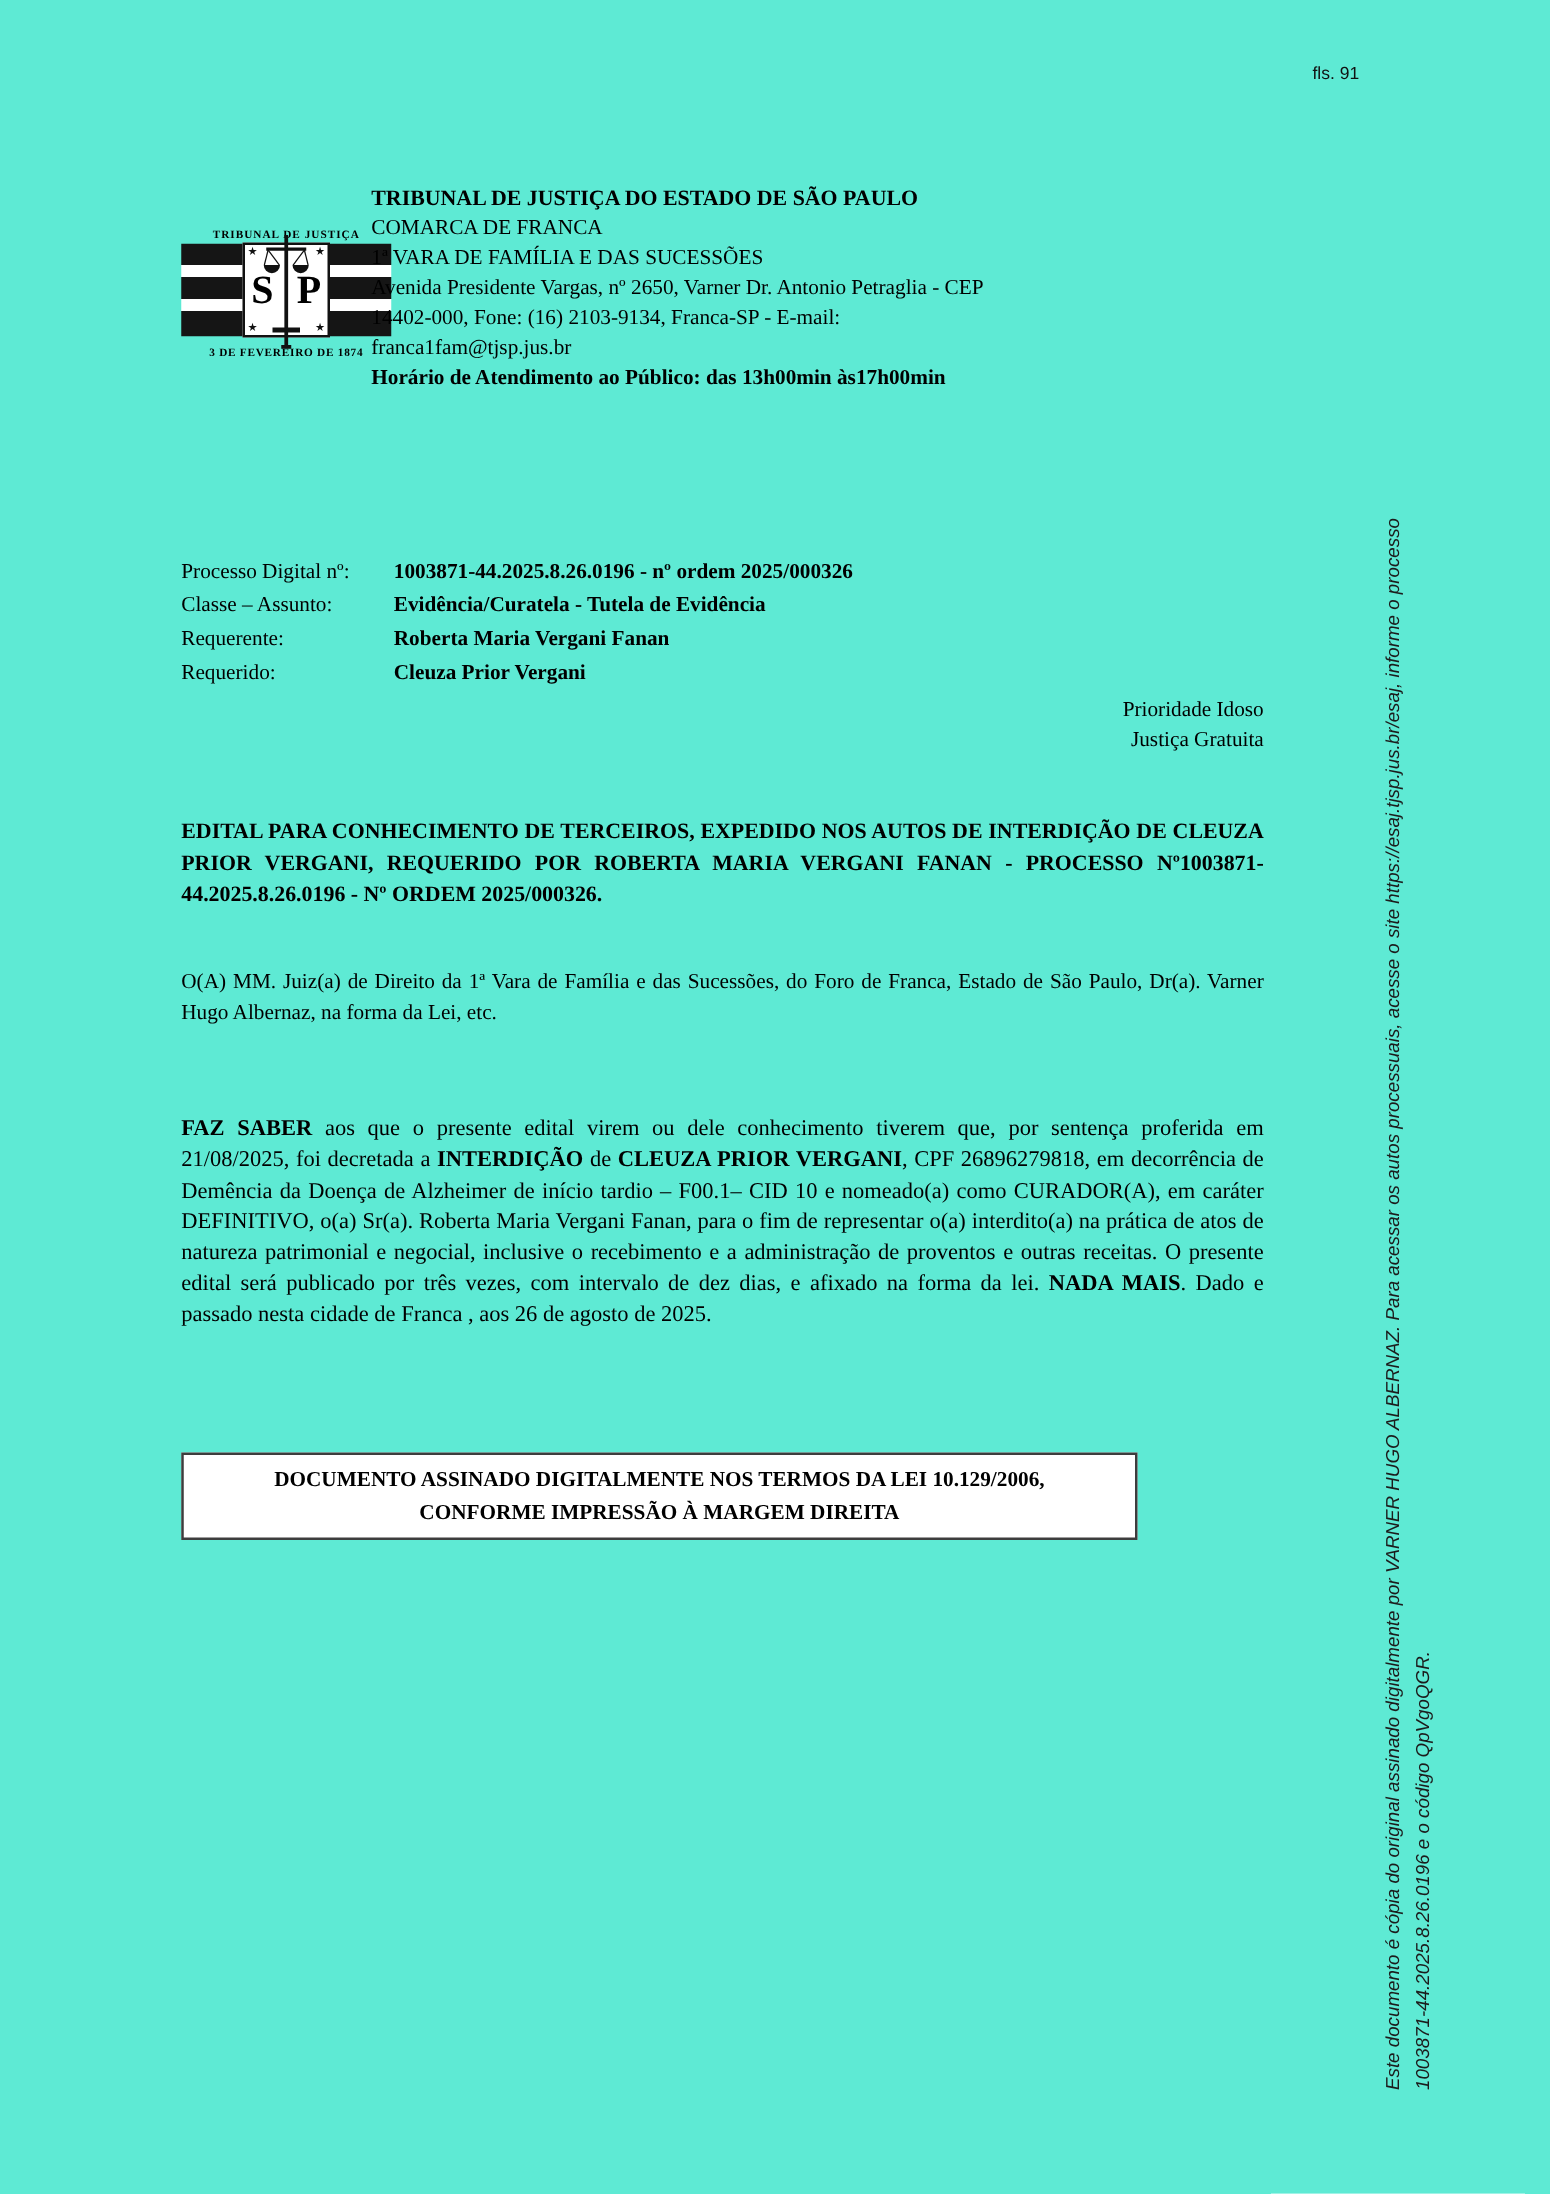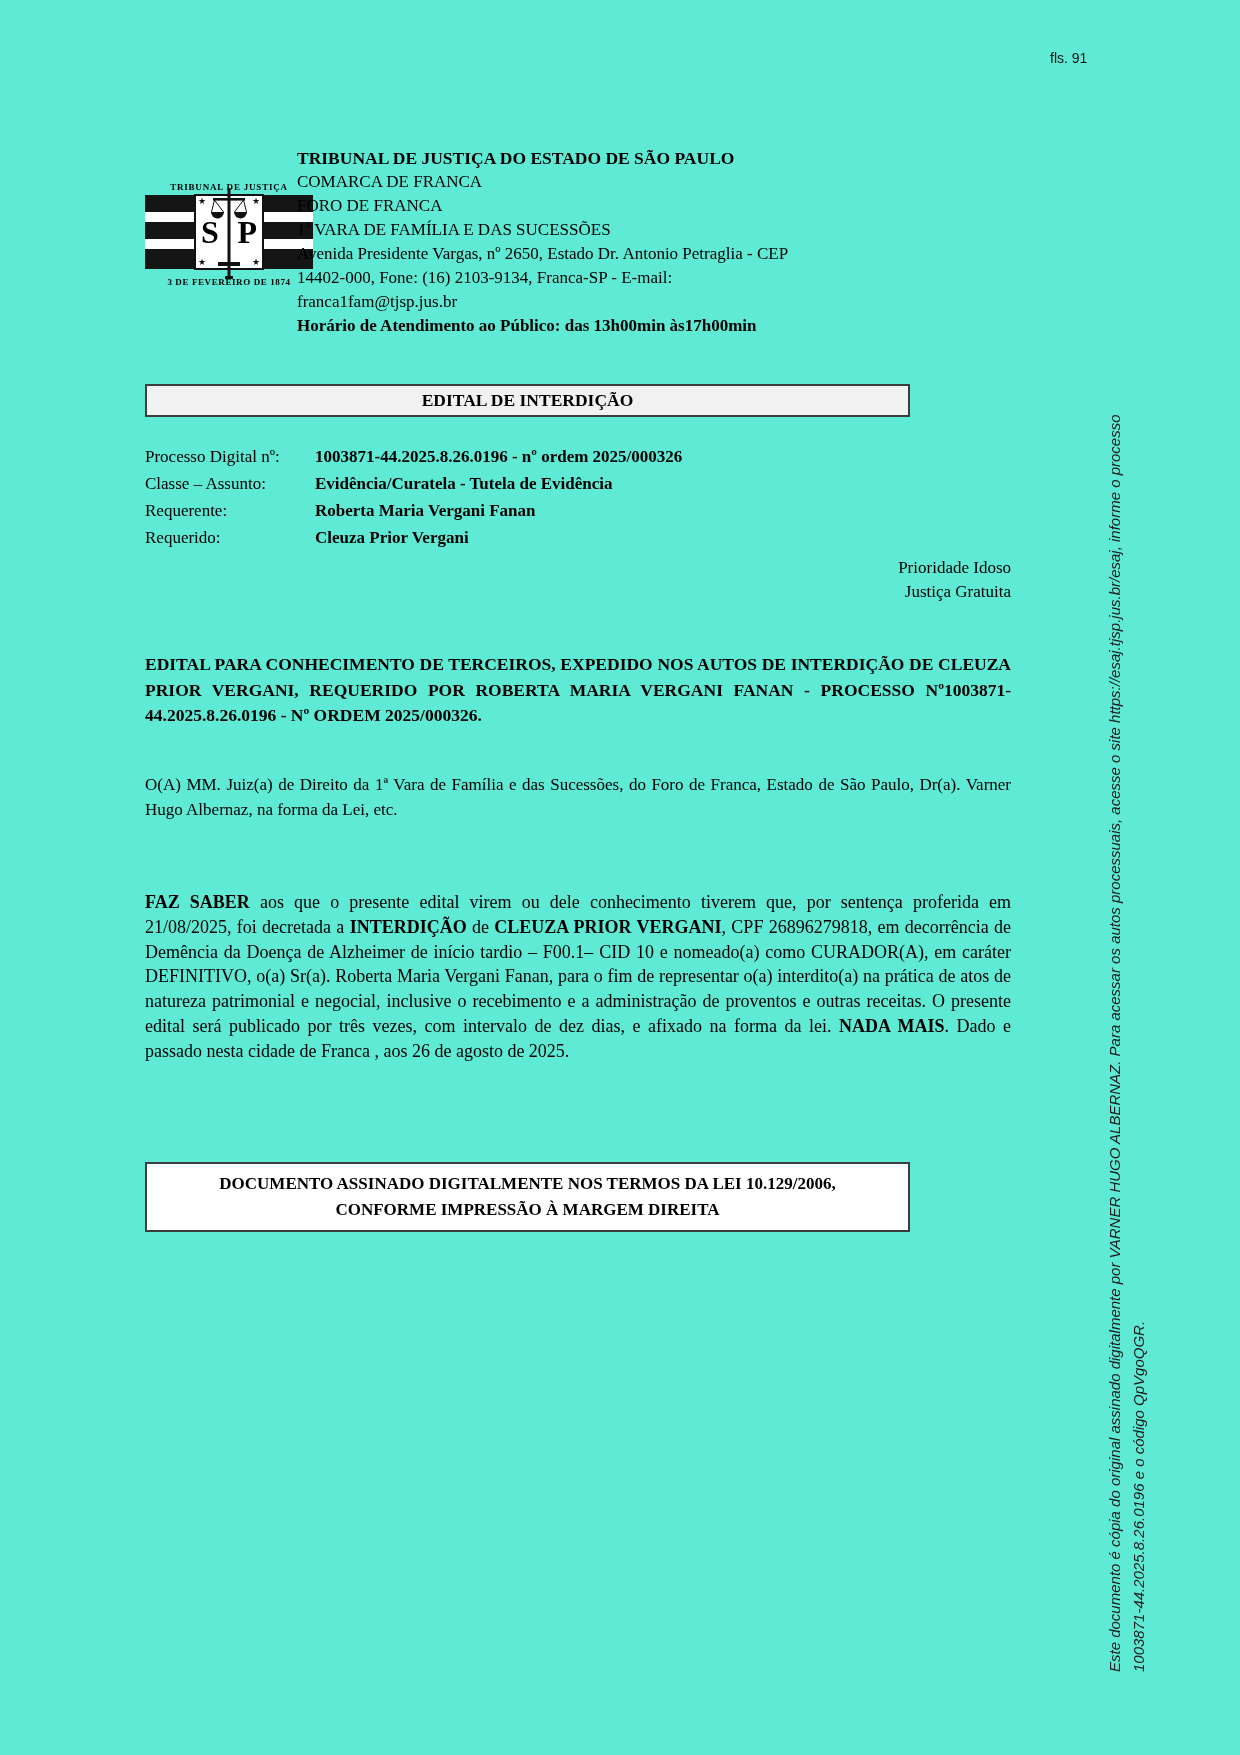--- a/index.html
+++ b/index.html
@@ -126,31 +126,27 @@
           </svg>
         </span>
       </div>
     </div>
     <div class="logo-bottom">3 DE FEVEREIRO DE 1874</div>
   </div>
 
   <div class="header-text">
     <div class="bold header-title">TRIBUNAL DE JUSTIÇA DO ESTADO DE SÃO PAULO</div>
     <div>COMARCA DE FRANCA</div>
-    <div>FORO DE FRANCA</div>
     <div>1ª VARA DE FAMÍLIA E DAS SUCESSÕES</div>
-    <div>Avenida Presidente Vargas, nº 2650, Estado Dr. Antonio Petraglia - CEP</div>
+    <div>Avenida Presidente Vargas, nº 2650, Varner Dr. Antonio Petraglia - CEP</div>
     <div>14402-000, Fone: (16) 2103-9134, Franca-SP - E-mail:</div>
     <div>franca1fam@tjsp.jus.br</div>
     <div class="bold">Horário de Atendimento ao Público: das 13h00min às17h00min</div>
   </div>
 
-  <div class="title-box">
-    <span>EDITAL DE INTERDIÇÃO</span>
-  </div>
 
   <div class="process">
     <div class="process-row">
       <span class="process-label">Processo Digital nº:</span>
       <span class="process-value">1003871-44.2025.8.26.0196 - nº ordem 2025/000326</span>
     </div>
     <div class="process-row">
       <span class="process-label">Classe – Assunto:</span>
       <span class="process-value">Evidência/Curatela - Tutela de Evidência</span>
     </div>

